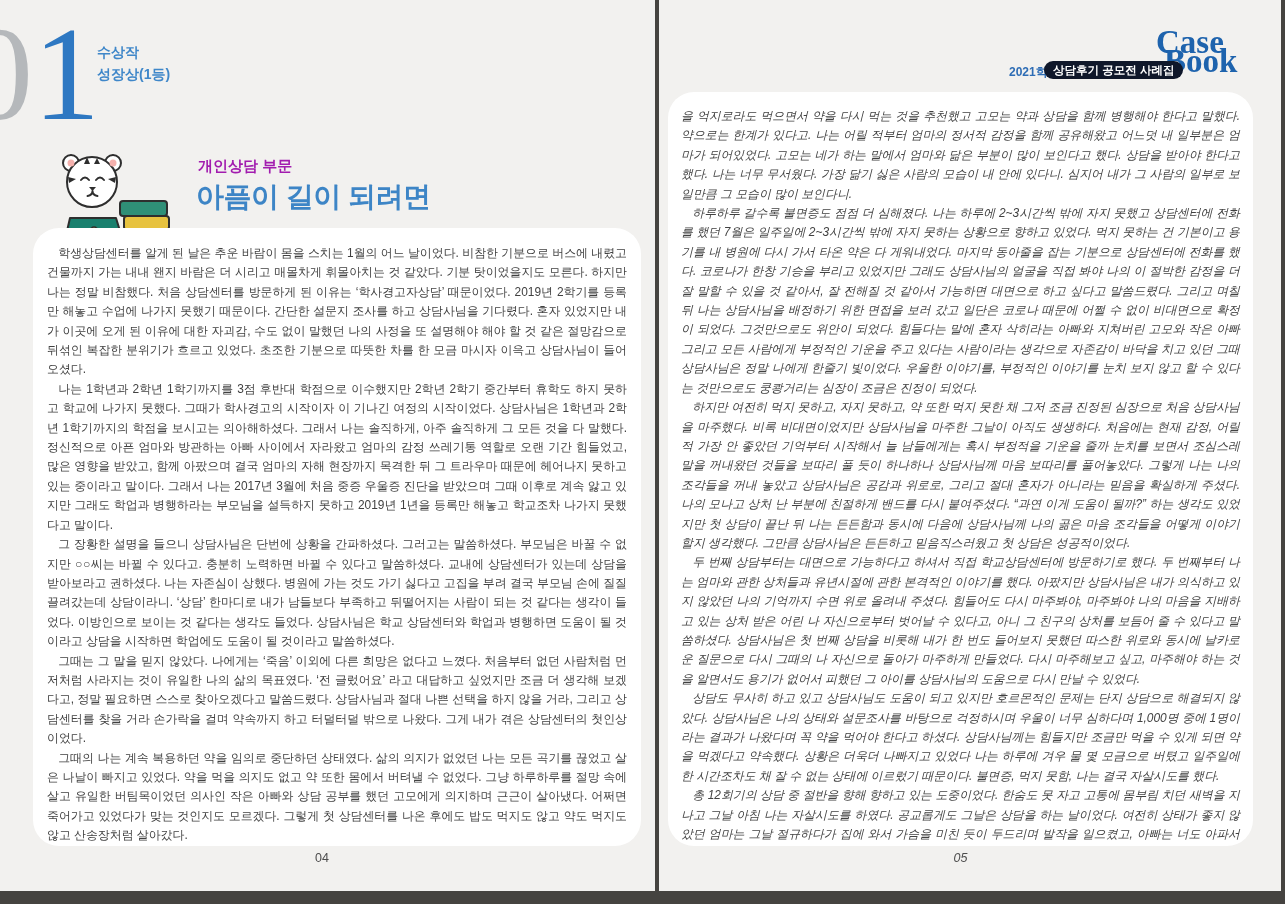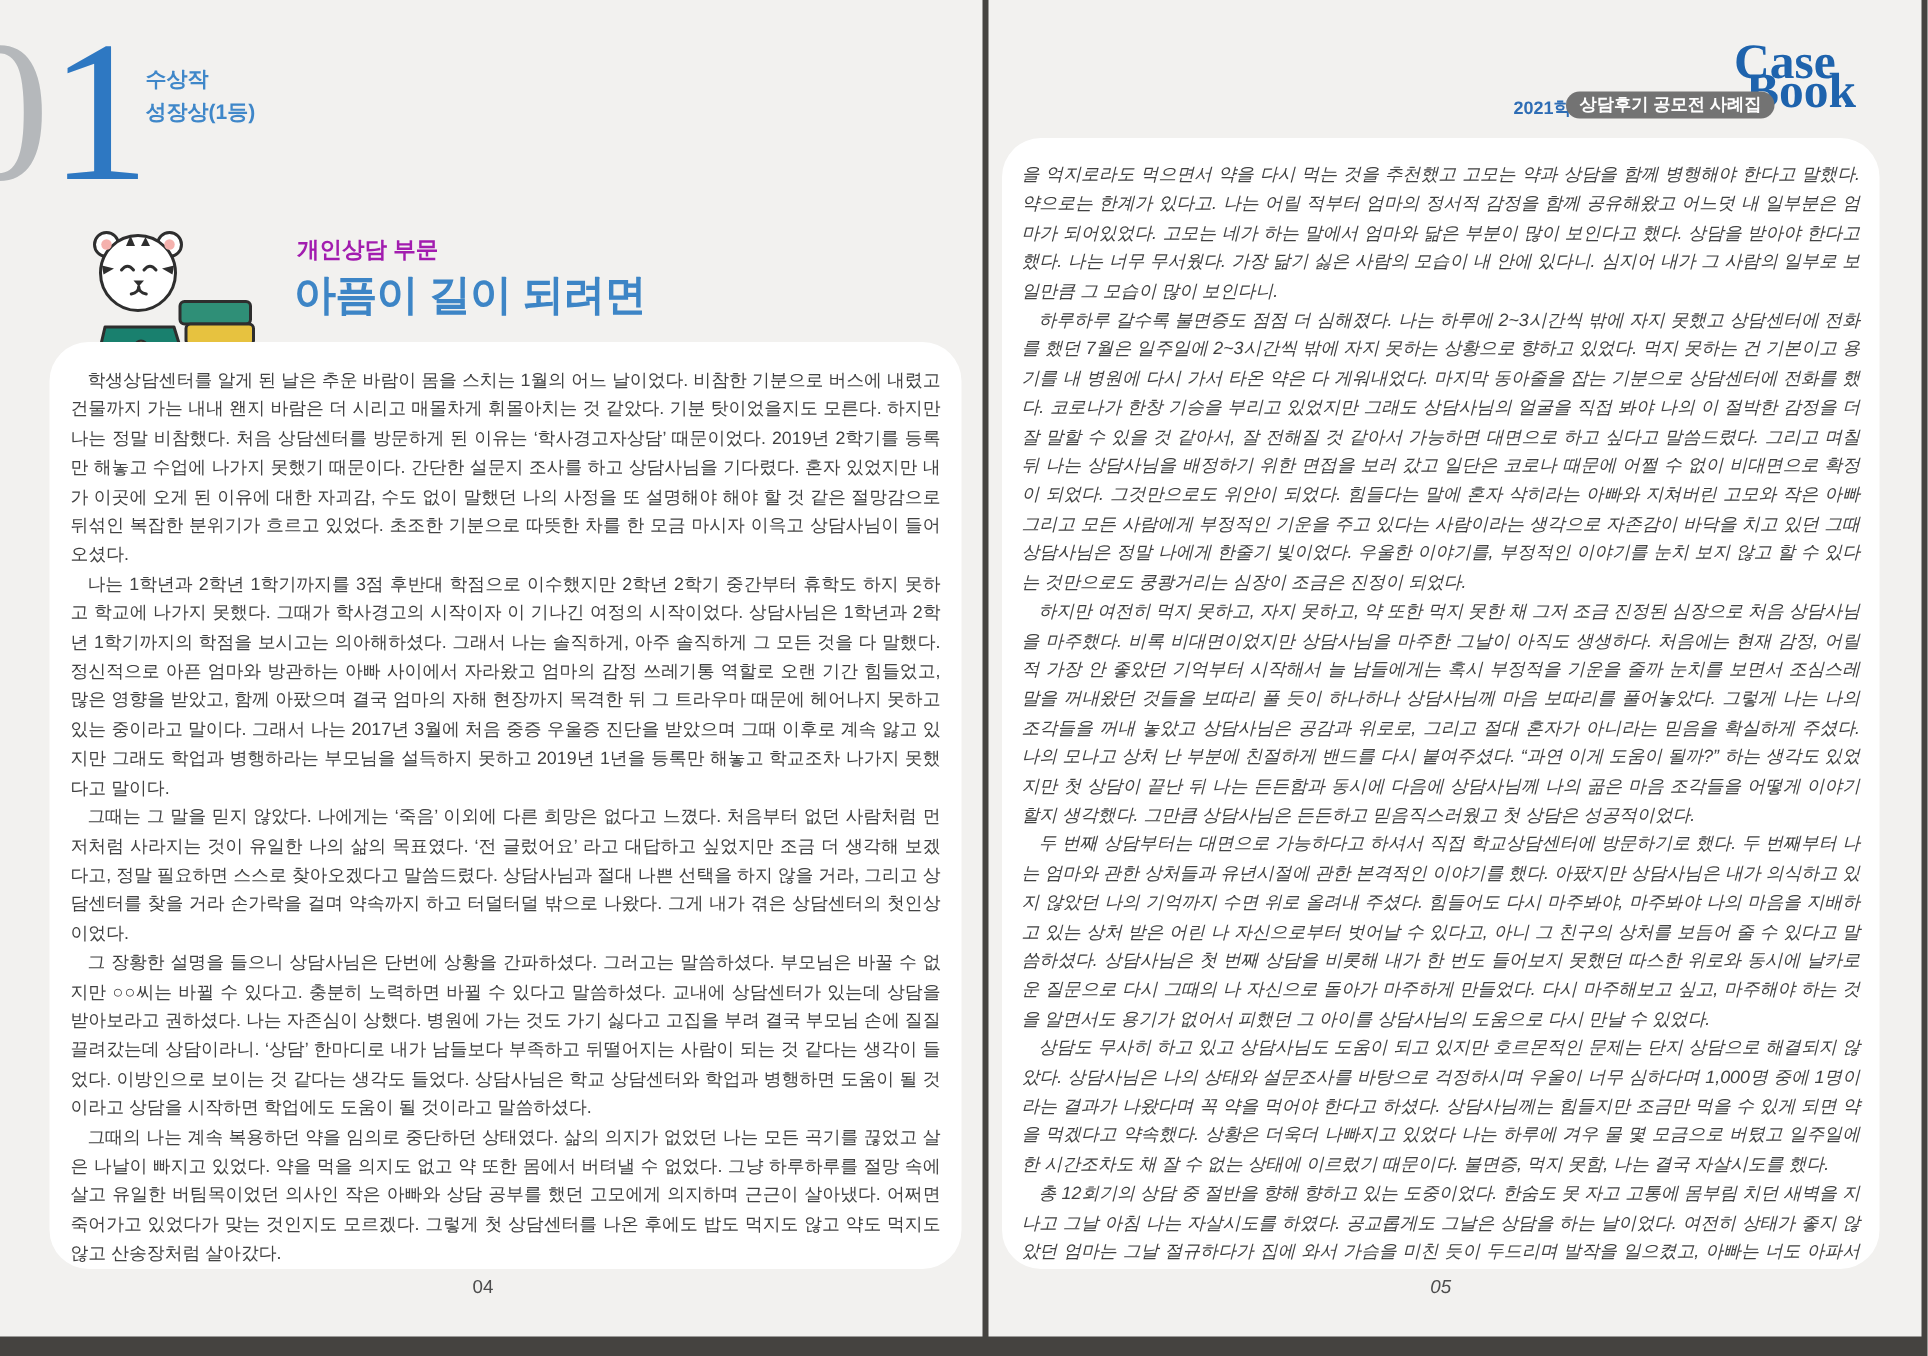--- a/index.html
+++ b/index.html
@@ -28,21 +28,21 @@
 
   .pagenum { position:absolute; top:851px; text-align:center; font-size:12.5px; color:#4d4d4d; }
   .pn-l { left:18px; width:608px; }
   .pn-r { left:9px; width:585px;font-style:italic; }
 
   
   .logo-case, .logo-book { position:absolute; font-family:"Liberation Serif", serif; font-weight:bold; color:#1e63ad; font-size:33px; line-height:1; }
   .logo-case { left:450px; top:26px;margin-left:47px; }
   .logo-book { left:505px; top:45px; }
   .year { position:absolute; left:350px; top:64px; font-size:12px; font-weight:bold; color:#2e6db5; }
-  .badge { position:absolute; left:385px; top:61px; height:18px; line-height:18px; padding:0 9px; border-radius:9px; background:#737373; color:#ffffff; font-size:11.5px; font-weight:bold; }
+  .badge { position:absolute; left:385px; top:61px; height:18px; line-height:18px; padding:0 9px; border-radius:9px; background:#0f172a; color:#ffffff; font-size:11.5px; font-weight:bold; }
 </style>
 </head>
 <body>
 
 <div class="spread">
 
   <div class="page page-l">
     <div class="chapter-num"><span class="zero">0</span><span class="one">1</span></div>
 
     <div class="award">
@@ -76,22 +76,22 @@
         <path d="M6 100 L74 100 L80 113 L0 113 Z" fill="#2aa189"></path>
       </g>
     </svg>
 
     <div class="section-label">개인상담 부문</div>
     <h1 class="essay-title">아픔이 길이 되려면</h1>
 
     <div class="card card-l">
       <p class="para">학생상담센터를 알게 된 날은 추운 바람이 몸을 스치는 1월의 어느 날이었다. 비참한 기분으로 버스에 내렸고 건물까지 가는 내내 왠지 바람은 더 시리고 매몰차게 휘몰아치는 것 같았다. 기분 탓이었을지도 모른다. 하지만 나는 정말 비참했다. 처음 상담센터를 방문하게 된 이유는 ‘학사경고자상담’ 때문이었다. 2019년 2학기를 등록만 해놓고 수업에 나가지 못했기 때문이다. 간단한 설문지 조사를 하고 상담사님을 기다렸다. 혼자 있었지만 내가 이곳에 오게 된 이유에 대한 자괴감, 수도 없이 말했던 나의 사정을 또 설명해야 해야 할 것 같은 절망감으로 뒤섞인 복잡한 분위기가 흐르고 있었다. 초조한 기분으로 따뜻한 차를 한 모금 마시자 이윽고 상담사님이 들어오셨다.</p>
       <p class="para">나는 1학년과 2학년 1학기까지를 3점 후반대 학점으로 이수했지만 2학년 2학기 중간부터 휴학도 하지 못하고 학교에 나가지 못했다. 그때가 학사경고의 시작이자 이 기나긴 여정의 시작이었다. 상담사님은 1학년과 2학년 1학기까지의 학점을 보시고는 의아해하셨다. 그래서 나는 솔직하게, 아주 솔직하게 그 모든 것을 다 말했다. 정신적으로 아픈 엄마와 방관하는 아빠 사이에서 자라왔고 엄마의 감정 쓰레기통 역할로 오랜 기간 힘들었고, 많은 영향을 받았고, 함께 아팠으며 결국 엄마의 자해 현장까지 목격한 뒤 그 트라우마 때문에 헤어나지 못하고 있는 중이라고 말이다. 그래서 나는 2017년 3월에 처음 중증 우울증 진단을 받았으며 그때 이후로 계속 앓고 있지만 그래도 학업과 병행하라는 부모님을 설득하지 못하고 2019년 1년을 등록만 해놓고 학교조차 나가지 못했다고 말이다.</p>
+      <p class="para">그 장황한 설명을 들으니 상담사님은 단번에 상황을 간파하셨다. 그러고는 말씀하셨다. 부모님은 바꿀 수 없지만 ○○씨는 바뀔 수 있다고. 충분히 노력하면 바뀔 수 있다고 말씀하셨다. 교내에 상담센터가 있는데 상담을 받아보라고 권하셨다. 나는 자존심이 상했다. 병원에 가는 것도 가기 싫다고 고집을 부려 결국 부모님 손에 질질 끌려갔는데 상담이라니. ‘상담’ 한마디로 내가 남들보다 부족하고 뒤떨어지는 사람이 되는 것 같다는 생각이 들었다. 이방인으로 보이는 것 같다는 생각도 들었다. 상담사님은 학교 상담센터와 학업과 병행하면 도움이 될 것이라고 상담을 시작하면 학업에도 도움이 될 것이라고 말씀하셨다.</p>
       <p class="para">그때는 그 말을 믿지 않았다. 나에게는 ‘죽음’ 이외에 다른 희망은 없다고 느꼈다. 처음부터 없던 사람처럼 먼저처럼 사라지는 것이 유일한 나의 삶의 목표였다. ‘전 글렀어요’ 라고 대답하고 싶었지만 조금 더 생각해 보겠다고, 정말 필요하면 스스로 찾아오겠다고 말씀드렸다. 상담사님과 절대 나쁜 선택을 하지 않을 거라, 그리고 상담센터를 찾을 거라 손가락을 걸며 약속까지 하고 터덜터덜 밖으로 나왔다. 그게 내가 겪은 상담센터의 첫인상이었다.</p>
-      <p class="para">그 장황한 설명을 들으니 상담사님은 단번에 상황을 간파하셨다. 그러고는 말씀하셨다. 부모님은 바꿀 수 없지만 ○○씨는 바뀔 수 있다고. 충분히 노력하면 바뀔 수 있다고 말씀하셨다. 교내에 상담센터가 있는데 상담을 받아보라고 권하셨다. 나는 자존심이 상했다. 병원에 가는 것도 가기 싫다고 고집을 부려 결국 부모님 손에 질질 끌려갔는데 상담이라니. ‘상담’ 한마디로 내가 남들보다 부족하고 뒤떨어지는 사람이 되는 것 같다는 생각이 들었다. 이방인으로 보이는 것 같다는 생각도 들었다. 상담사님은 학교 상담센터와 학업과 병행하면 도움이 될 것이라고 상담을 시작하면 학업에도 도움이 될 것이라고 말씀하셨다.</p>
       <p class="para">그때의 나는 계속 복용하던 약을 임의로 중단하던 상태였다. 삶의 의지가 없었던 나는 모든 곡기를 끊었고 살은 나날이 빠지고 있었다. 약을 먹을 의지도 없고 약 또한 몸에서 버텨낼 수 없었다. 그냥 하루하루를 절망 속에 살고 유일한 버팀목이었던 의사인 작은 아빠와 상담 공부를 했던 고모에게 의지하며 근근이 살아냈다. 어쩌면 죽어가고 있었다가 맞는 것인지도 모르겠다. 그렇게 첫 상담센터를 나온 후에도 밥도 먹지도 않고 약도 먹지도 않고 산송장처럼 살아갔다.</p>
       <p class="para">나는 계속 힘들었다. 하지만 힘들다는 말 이외에 어떠한 노력도, 행동도 하지 않았다. 할 의지도 없었고 할 힘도 없었다. 아빠는 우울증을 의지의 문제라고 여기며 마음을 독하게 먹으라고 했고 엄마는 자기 자신도 감당하기 힘든 상황이었다. 내가 나를 학대하면서도 그런 나를 감당하기 벅찬 나는 매일매일 작은 아빠와 고모에게 힘듦을 토로했다. 작은 아빠는 밥</p>
     </div>
 
     <div class="pagenum pn-l">04</div>
   </div>
 
   <div class="page page-r">
     <div class="logo-case">Case</div>
     <div class="logo-book">Book</div>

